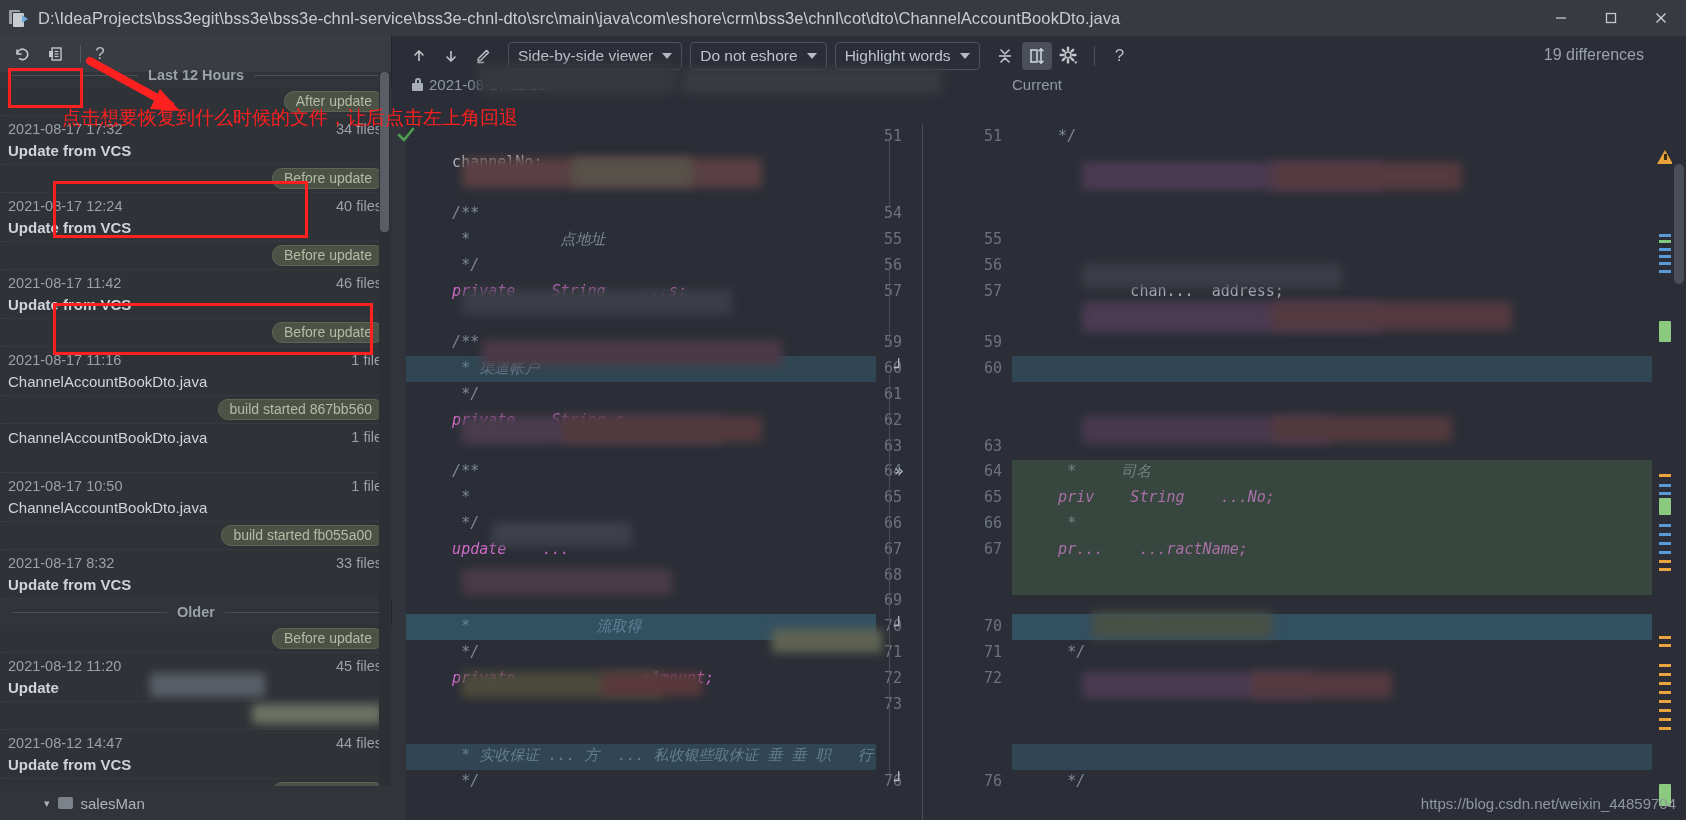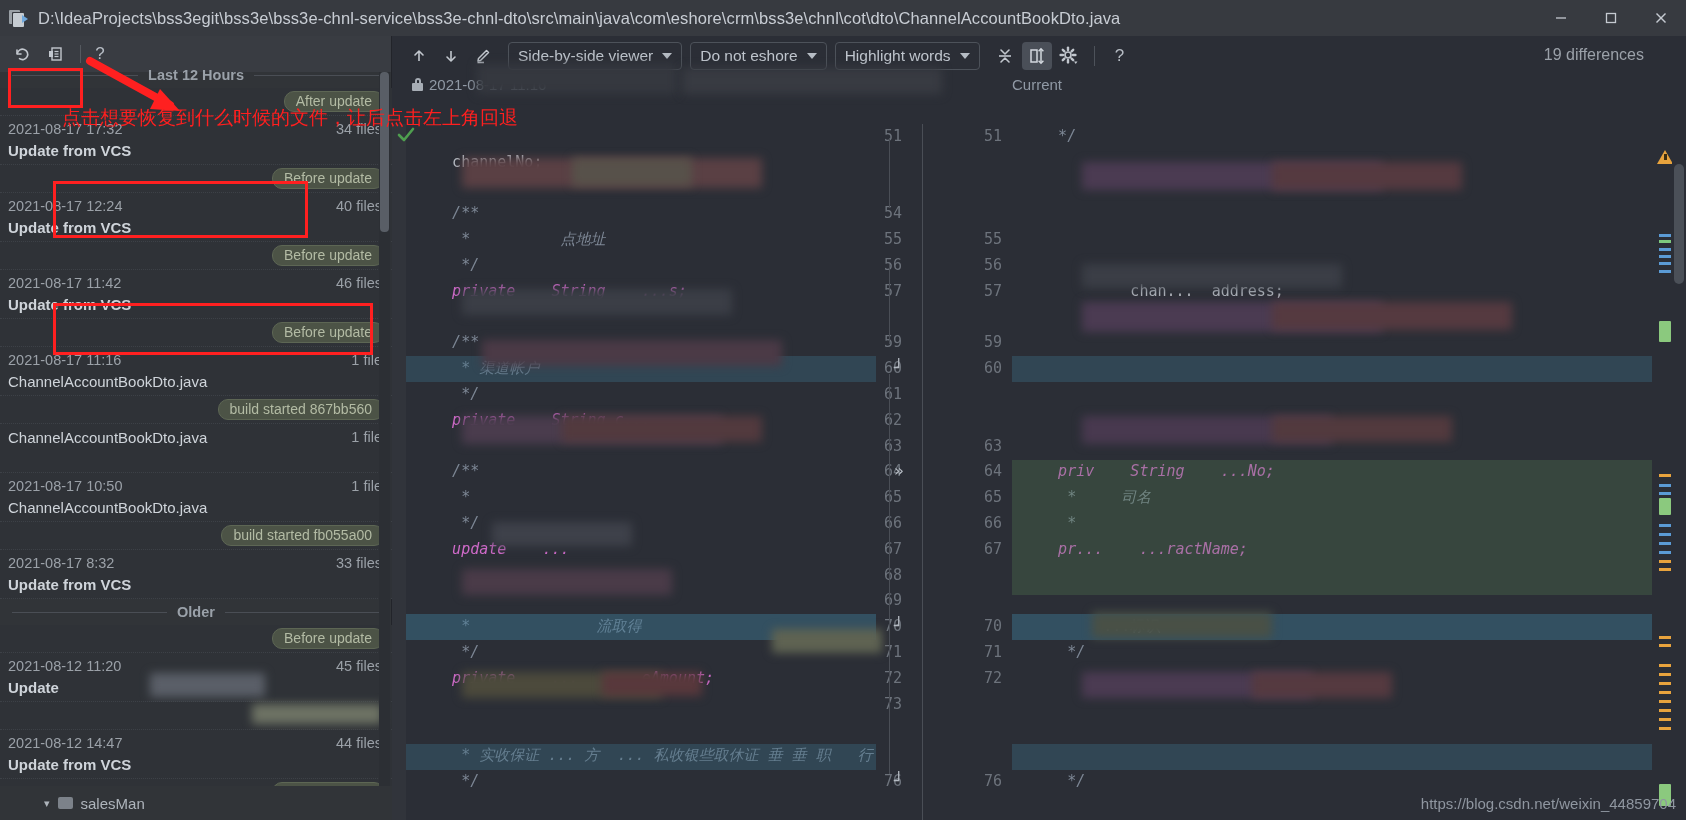--- a/index.html
+++ b/index.html
@@ -732,22 +732,22 @@
           <div class="codeline"><span class="pl"></span></div>
           <div class="codeline"><span class="pl"></span></div>
           <div class="codeline"><span class="pl"></span></div>
           <div class="codeline"><span class="pl">            chan...  address;</span></div>
           <div class="codeline"><span class="pl"></span></div>
           <div class="codeline"><span class="pl"></span></div>
           <div class="codeline"><span class="pl"></span></div>
           <div class="codeline"><span class="pl"></span></div>
           <div class="codeline"><span class="pl"></span></div>
           <div class="codeline"><span class="pl"></span></div>
+          <div class="codeline"><span class="cm">     *     司名</span></div>
           <div class="codeline"><span class="kw">    priv    String    ...No;</span></div>
-          <div class="codeline"><span class="cm">     *     司名</span></div>
           <div class="codeline"><span class="cm">     *</span></div>
           <div class="codeline"><span class="kw">    pr...    ...ractName;</span></div>
           <div class="codeline"><span class="pl"></span></div>
           <div class="codeline"><span class="pl"></span></div>
           <div class="codeline"><span class="pl">         ...标识</span></div>
           <div class="codeline"><span class="cm">     */</span></div>
           <div class="codeline"><span class="pl"></span></div>
           <div class="codeline"><span class="pl"></span></div>
           <div class="codeline"><span class="pl"></span></div>
           <div class="codeline"><span class="pl"></span></div>

